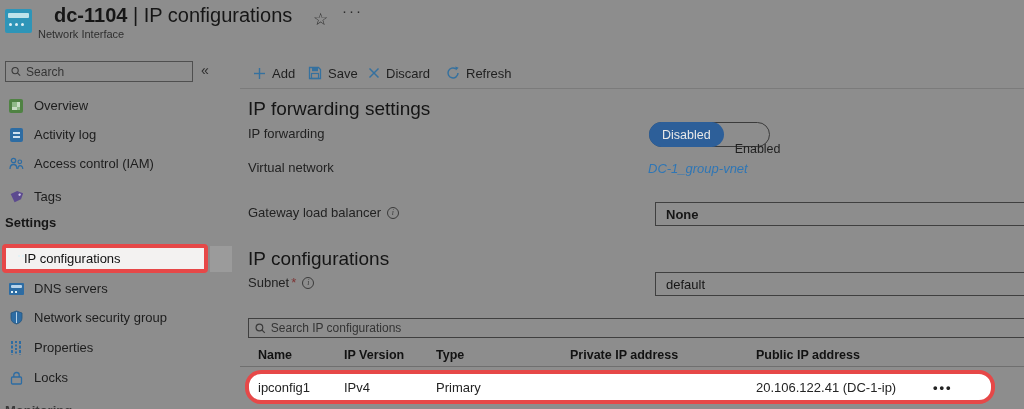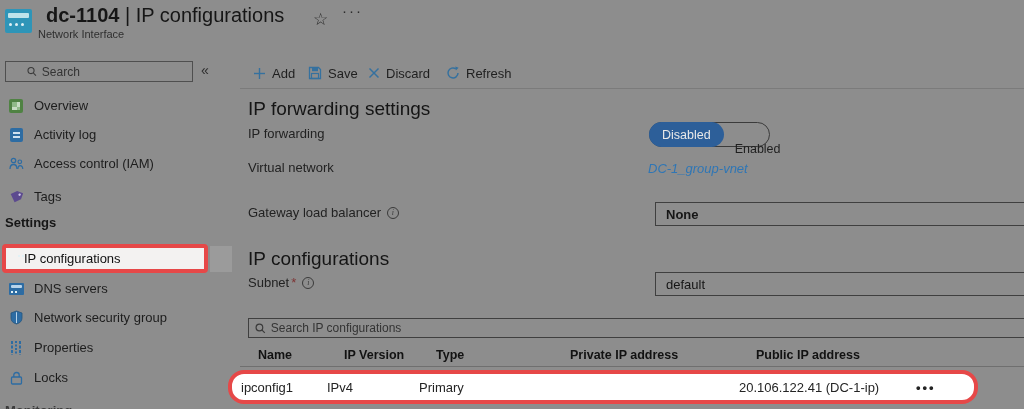--- a/index.html
+++ b/index.html
@@ -12,31 +12,31 @@
     overflow:hidden;
   }
   
   .hdr-icon{
     position:absolute; left:5px; top:9px; width:27px; height:24px;
     background:#2e95b8; border-radius:2px;
   }
   .hdr-icon .slot{ position:absolute; left:3px; right:3px; top:4px; height:5px; background:#bfe3ea; border-radius:1px;}
   .hdr-icon .dots{ position:absolute; left:4px; top:14px; display:flex; gap:3px;}
   .hdr-icon .dots i{ width:3px; height:3px; background:#dff1f5; border-radius:50%; display:block;}
-  .page-title{ position:absolute; left:46px; top:4px; font-size:20px; color:#161616; white-space:nowrap;}
+  .page-title{ position:absolute; left:54px; top:4px; font-size:20px; color:#161616; white-space:nowrap;}
   .page-title .t1{ font-weight:700; }
   .page-title .t2{ font-weight:400; }
   .star{ position:absolute; left:313px; top:9px; font-size:17px; color:#2c2c2c; cursor:pointer;}
   .hdr-more{ position:absolute; left:342px; top:2px; font-size:15px; color:#2c2c2c; letter-spacing:2px; cursor:pointer;}
   .subtitle{ position:absolute; left:38px; top:28px; font-size:11px; color:#2f2f2f;}
 
   
   .side-search{
     position:absolute; left:5px; top:61px; width:188px; height:21px;
-    border:1px solid #4f4f4f; display:flex; align-items:center; padding:0 21px; gap:5px;
+    border:1px solid #4f4f4f; display:flex; align-items:center; padding:0 5px; gap:5px;
   }
   .side-search input{
     border:none; background:transparent; outline:none; width:100%;
     font-family:"Liberation Sans",sans-serif; font-size:12px; color:#2e2e2e;
   }
   .side-search input::placeholder{ color:#343434; opacity:1;}
   .collapse{ position:absolute; left:201px; top:62px; font-size:14px; color:#2e2e2e; cursor:pointer;}
   .nav-item{
     position:absolute; left:0; width:232px; height:29px;
     display:flex; align-items:center; gap:10px; padding-left:8px;
@@ -103,21 +103,21 @@
     border:1px solid #3f3f3f; display:flex; align-items:center; gap:5px; padding:0 6px;
   }
   .tbl-search input{ border:none; background:transparent; outline:none; width:100%;
     font-family:"Liberation Sans",sans-serif; font-size:12px; color:#2e2e2e;}
   .tbl-search input::placeholder{ color:#343434; opacity:1;}
 
   .th{ position:absolute; top:348px; font-size:12.5px; font-weight:700; color:#121212; white-space:nowrap;}
   .th-line{ position:absolute; left:240px; width:800px; top:366px; height:1px; background:#6f6f6f;}
 
   .row-box{
-    position:absolute; left:228px; top:370px; width:750px; height:34px;
+    position:absolute; left:245px; top:370px; width:750px; height:34px;
     border:4px solid #e64848; border-radius:16px; background:#ffffff;
   }
   .row-box .cell{ position:absolute; top:0; height:26px; display:flex; align-items:center;
     font-size:13px; color:#242424; white-space:nowrap;}
   .row-menu{ font-weight:700; letter-spacing:2px; color:#333; cursor:pointer; font-size:12px;}
 
   svg{ display:block; }
 </style>
 </head>
 <body>

